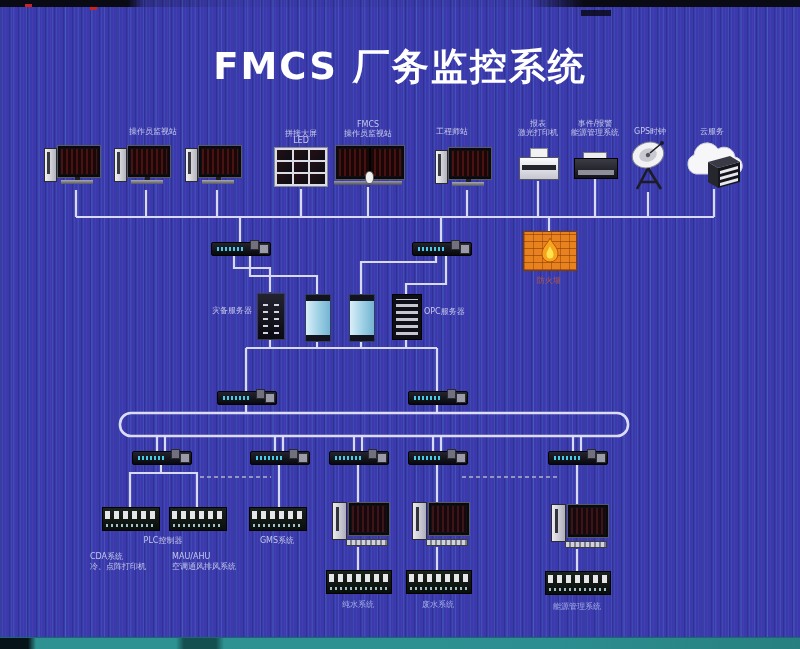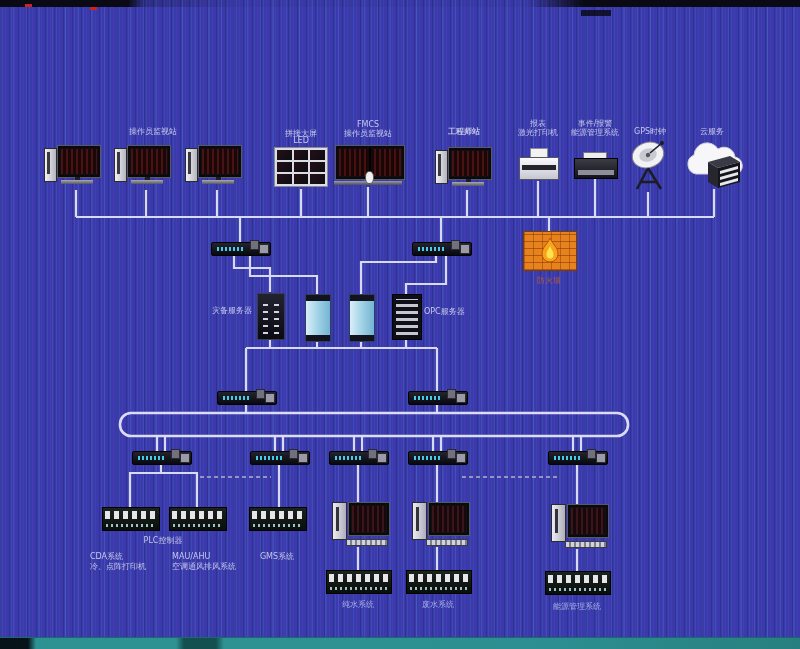--- a/index.html
+++ b/index.html
@@ -124,20 +124,21 @@
 <body>
 
 <div class="stage">
 
   <div class="topbar"></div>
   <div class="tick-red" style="left:25px;top:4px;"></div>
   <div class="tick-red" style="left:90px;top:7px;"></div>
   <div class="blob-dark"></div>
   <div class="bottombar"></div>
 
+  <div class="title">FMCS 厂务监控系统</div>
 
   <svg class="wires" width="800" height="649">
 
     <path d="M76,190 V217 M146,190 V217 M217,190 V217 M301,189 V217 M368,187 V217 M467,190 V217 M538,181 V217 M595,179 V217 M648,192 V217 M714,189 V217 M76,217 H714
              M240,217 V242 M441,217 V242 M549,217 V231
              M234,254 V268 H270 V292 M250,254 V276 H317 V294
              M436,254 V262 H361 V294 M446,254 V284 H406 V294
              M270,338 V348 M317,340 V348 M361,340 V348 M406,338 V348
              M246,348 H437 M246,348 V391 M437,348 V391
              M246,403 V413 M437,403 V413
@@ -149,21 +150,21 @@
              M577,463 V505 M577,549 V571" fill="none" stroke="#d8daf4" stroke-width="2.2"></path>
     <rect x="120" y="413" width="508" height="23" rx="11" fill="none" stroke="#dcdcf8" stroke-width="2.6"></rect>
     <path d="M200,477 H271 M462,477 H560" fill="none" stroke="#b2b2c6" stroke-width="1.6" stroke-dasharray="4,3"></path>
   </svg>
 
   <div class="lbl" style="left:153px;top:127px;">操作员监视站</div>
   <div class="lbl" style="left:301px;top:136px;">LED</div>
   <div class="lbl" style="left:301px;top:129px;">拼接大屏</div>
   <div class="lbl" style="left:368px;top:120px;">FMCS</div>
   <div class="lbl" style="left:368px;top:129px;">操作员监视站</div>
-  <div class="lbl" style="left:464px;top:127px;font-weight:bold;">工程师站</div>
+  <div class="lbl" style="left:452px;top:127px;">工程师站</div>
   <div class="lbl" style="left:538px;top:119px;">报表</div>
   <div class="lbl" style="left:538px;top:128px;font-family:Liberation Mono, monospace;">激光打印机</div>
   <div class="lbl" style="left:595px;top:119px;">事件/报警</div>
   <div class="lbl" style="left:595px;top:128px;">能源管理系统</div>
   <div class="lbl" style="left:650px;top:127px;">GPS时钟</div>
   <div class="lbl" style="left:712px;top:127px;">云服务</div>
 
   <div class="dev ws" style="left:44px;top:146px;">
     <span class="tower"></span>
     <span class="mon"></span>
@@ -288,21 +289,21 @@
   </div>
   <div class="dev switch" style="left:548px;top:451px;">
     <span class="k1"></span>
       <span class="k2"></span>
   </div>
 
   <div class="dev plc" style="left:102px;top:507px;width:56px;"></div>
   <div class="dev plc" style="left:169px;top:507px;width:56px;"></div>
   <div class="dev plc" style="left:249px;top:507px;width:56px;"></div>
   <div class="lbl" style="left:163px;top:536px;">PLC控制器</div>
-  <div class="lbl" style="left:277px;top:536px;margin-top:16px;">GMS系统</div>
+  <div class="lbl" style="left:277px;top:536px;">GMS系统</div>
 
   <div class="lbl2" style="left:90px;top:552px;">
     <div>CDA系统</div>
     <div>冷、点阵打印机</div>
   </div>
   <div class="lbl2" style="left:172px;top:552px;">
     <div>MAU/AHU</div>
     <div>空调通风排风系统</div>
   </div>
 

